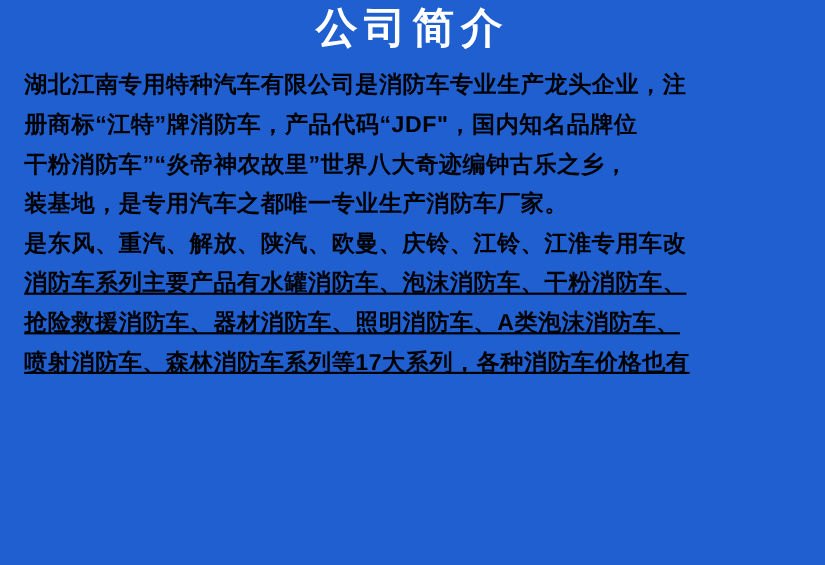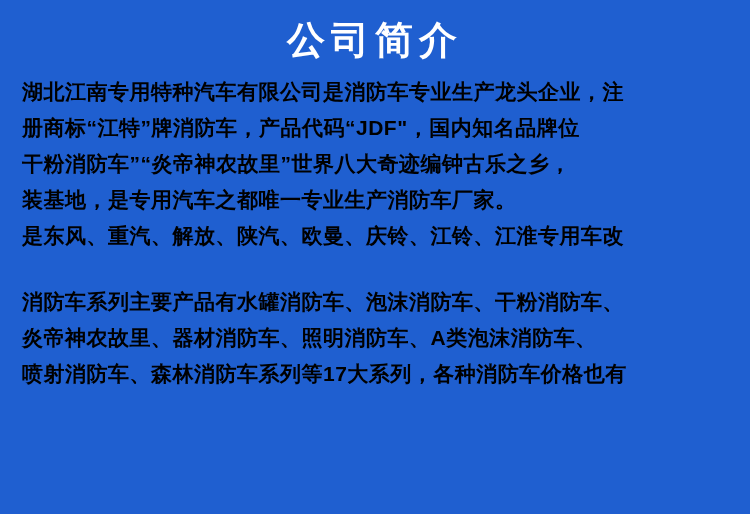--- a/index.html
+++ b/index.html
@@ -20,39 +20,39 @@
     box-sizing: border-box;
     overflow: hidden;
   }
   .title {
     width: 100%;
     text-align: center;
     color: #ffffff;
     font-size: 38px;
     font-weight: bold;
     letter-spacing: 6px;
-    padding-top: 18px;
+    padding-top: 4px;
     padding-bottom: 10px;
     line-height: 1.2;
   }
   .body-area {
     padding: 0 22px 0 22px;
   }
   .para {
     color: #000000;
     font-size: 21px;
     font-weight: bold;
     line-height: 36px;
     letter-spacing: 0.5px;
     margin: 0;
     text-align: justify;
     text-justify: inter-ideograph;
   }
   .para + .para {
-    margin-top: 30px;
+    text-decoration: underline;
   }
   .para-line {
     display: block;
     white-space: pre-wrap;
   }
 </style>
 </head>
 <body>
 
 <div class="page">
@@ -64,19 +64,19 @@
     <p class="para">
       <span class="para-line">湖北江南专用特种汽车有限公司是消防车专业生产龙头企业，注</span>
       <span class="para-line">册商标“江特”牌消防车，产品代码“JDF"，国内知名品牌位</span>
       <span class="para-line">干粉消防车”“炎帝神农故里”世界八大奇迹编钟古乐之乡，</span>
       <span class="para-line">装基地，是专用汽车之都唯一专业生产消防车厂家。</span>
       <span class="para-line">是东风、重汽、解放、陕汽、欧曼、庆铃、江铃、江淮专用车改</span>
     </p>
 
     <p class="para">
       <span class="para-line">消防车系列主要产品有水罐消防车、泡沫消防车、干粉消防车、</span>
-      <span class="para-line">炎帝神农故里、器材消防车、照明消防车、A类泡沫消防车、</span>
+      <span class="para-line">抢险救援消防车、器材消防车、照明消防车、A类泡沫消防车、</span>
       <span class="para-line">喷射消防车、森林消防车系列等17大系列，各种消防车价格也有</span>
     </p>
 
   </div>
 
 </div>
 
 </body></html>

